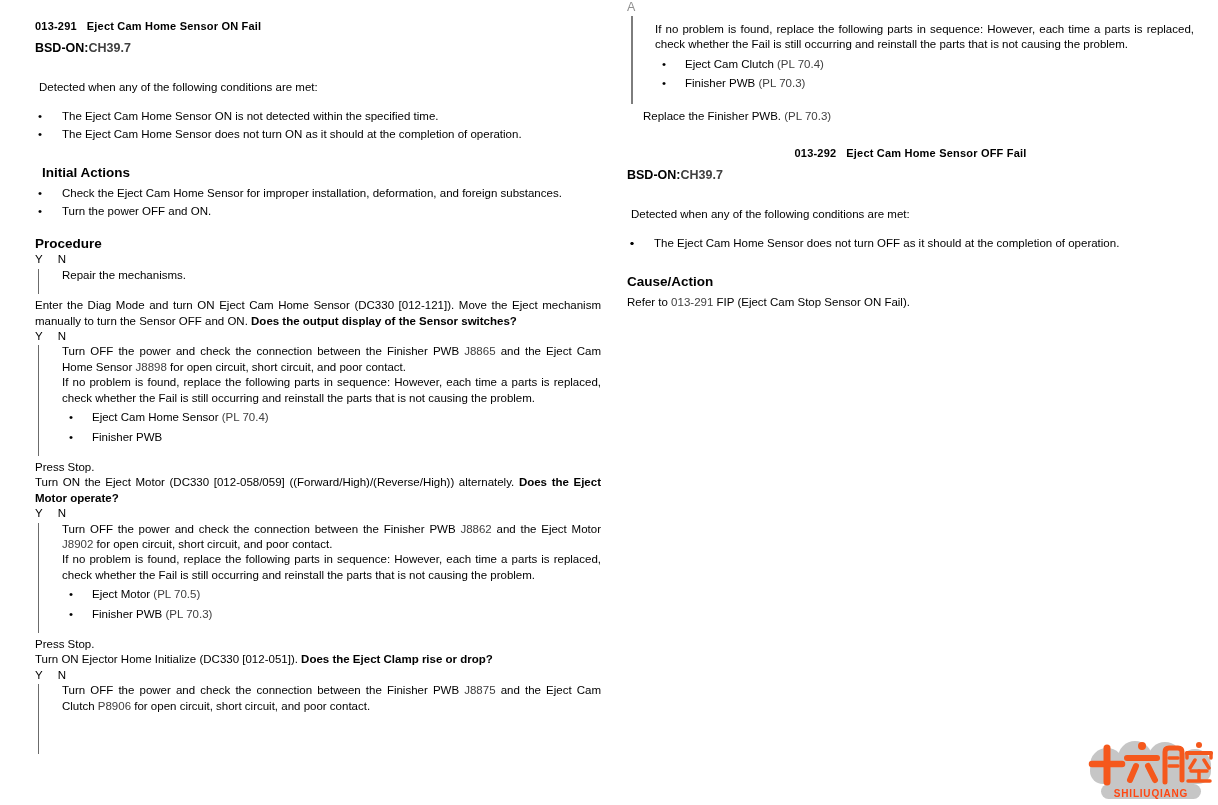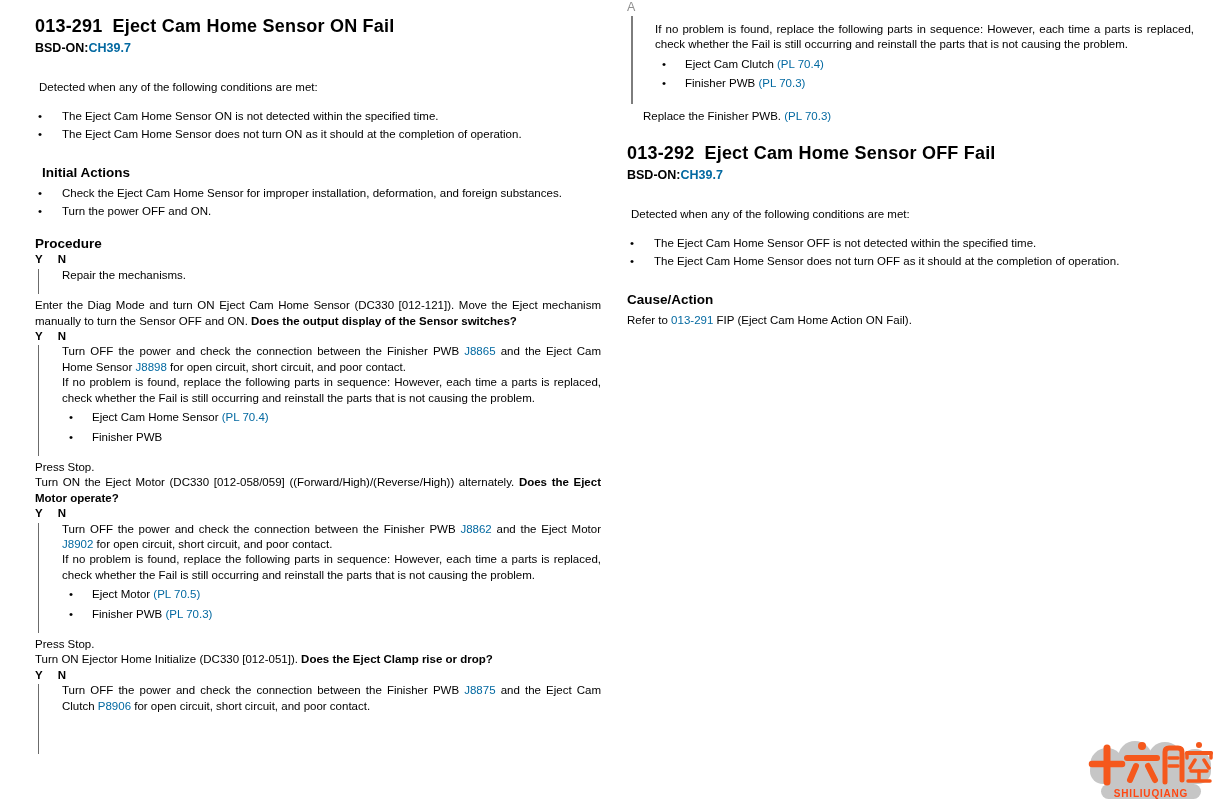--- a/index.html
+++ b/index.html
@@ -6,45 +6,45 @@
   body{
     width:1218px;height:805px;overflow:hidden;background:#ffffff;
     font-family:"Liberation Sans","DejaVu Sans",sans-serif;
     font-size:11.5px;line-height:15.4px;color:#000;
     position:relative;
   }
   .col{position:absolute;}
   .col-left{left:35px;top:16px;width:566px;}
   .col-right{left:627px;top:0;width:567px;}
 
-  .fault-title{font-size:18px;font-weight:bold;margin:0;line-height:20px;letter-spacing:0.2px;}
+  .fault-title{font-size:11px;font-weight:bold;margin:0;line-height:20px;letter-spacing:0.2px;}
   .fname{margin-left:10px;}
-  .col-right .fault-title{margin-top:19px;}
+  .col-right .fault-title{margin-top:19px;text-align:center;}
 
   .bsd{font-weight:bold;font-size:12.5px;margin:5px 0 0 0;}
-  .link{color:#0369a1;text-decoration:none;cursor:pointer;}
+  .link{color:#404040;text-decoration:none;cursor:pointer;}
 
   .intro{margin:24px 0 0 4px;}
   .blist{list-style:none;margin:13px 0 0 0;padding:0;}
   .blist li{position:relative;padding-left:27px;}
   .blist li + li{margin-top:2.5px;}
   .dot{position:absolute;left:3px;top:0;}
 
   .shead{font-size:13.5px;font-weight:bold;margin:0;line-height:17px;}
   .mt-ia{margin-top:22px;padding-left:7px;}
   .mt-proc{margin-top:16px;}
   .mt-cause{margin-top:22px;}
   .ia-list{margin-top:5px;}
 
   .step{margin:4px 0 0 0;text-align:justify;}
   .step-first{margin-top:5px;}
   .press{margin:4px 0 0 0;}
   .plain{margin:5px 0 0 0;}
 
-  .yn{font-weight:bold;}
+  .yn{font-weight:normal;}
   .yn .nn{margin-left:15px;}
 
   .branch{position:relative;padding-left:27px;padding-bottom:11px;}
   .branch::before{content:"";position:absolute;left:2.5px;top:1px;bottom:0;width:1.5px;background:#6b6b6b;}
   .branch p{margin:0;text-align:justify;}
   .branch-tail{padding-bottom:40px;}
 
   .plist{list-style:none;margin:1px 0 0 0;padding:0;}
   .plist li{position:relative;padding-left:30px;margin-top:4px;}
   .plist .dot{left:7px;}
@@ -135,26 +135,26 @@
 
     <p class="replace"><span>Replace the Finisher PWB. </span><a class="link">(PL 70.3)</a></p>
 
     <h1 class="fault-title"><span class="fcode">013-292</span><span class="fname">Eject Cam Home Sensor OFF Fail</span></h1>
 
     <p class="bsd"><span>BSD-ON:</span><a class="link">CH39.7</a></p>
 
     <p class="intro">Detected when any of the following conditions are met:</p>
 
     <ul class="blist">
-      <li><span class="dot">•</span><span>The Eject Cam Home Sensor OFF is not detected within the specified time.</span></li>
+      <li><span class="dot">•</span></li>
       <li><span class="dot">•</span><span>The Eject Cam Home Sensor does not turn OFF as it should at the completion of operation.</span></li>
     </ul>
 
     <h2 class="shead mt-cause">Cause/Action</h2>
-    <p class="plain"><span>Refer to </span><a class="link">013-291</a><span> FIP (Eject Cam Home Action ON Fail).</span></p>
+    <p class="plain"><span>Refer to </span><a class="link">013-291</a><span> FIP (Eject Cam Stop Sensor ON Fail).</span></p>
   </div>
 
   <svg class="watermark" width="132" height="66" viewBox="0 0 132 66">
     <desc>十六腔</desc>
     <g fill="#c6c6c6">
       <circle cx="22" cy="28" r="17"></circle>
       <circle cx="50" cy="21" r="17"></circle>
       <circle cx="80" cy="22" r="17"></circle>
       <circle cx="110" cy="28" r="16"></circle>
       <rect x="5" y="20" width="121" height="27" rx="13"></rect>

